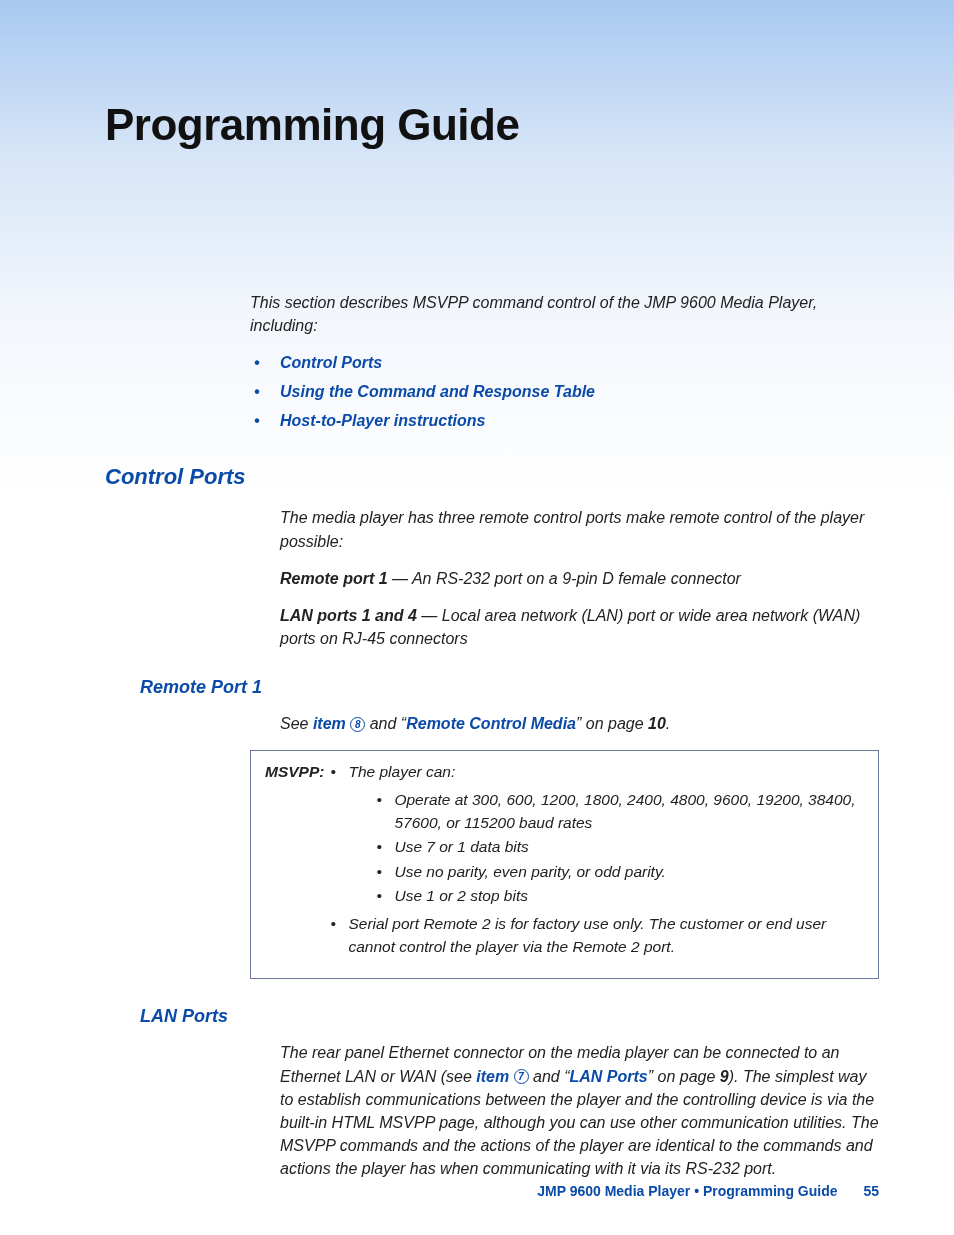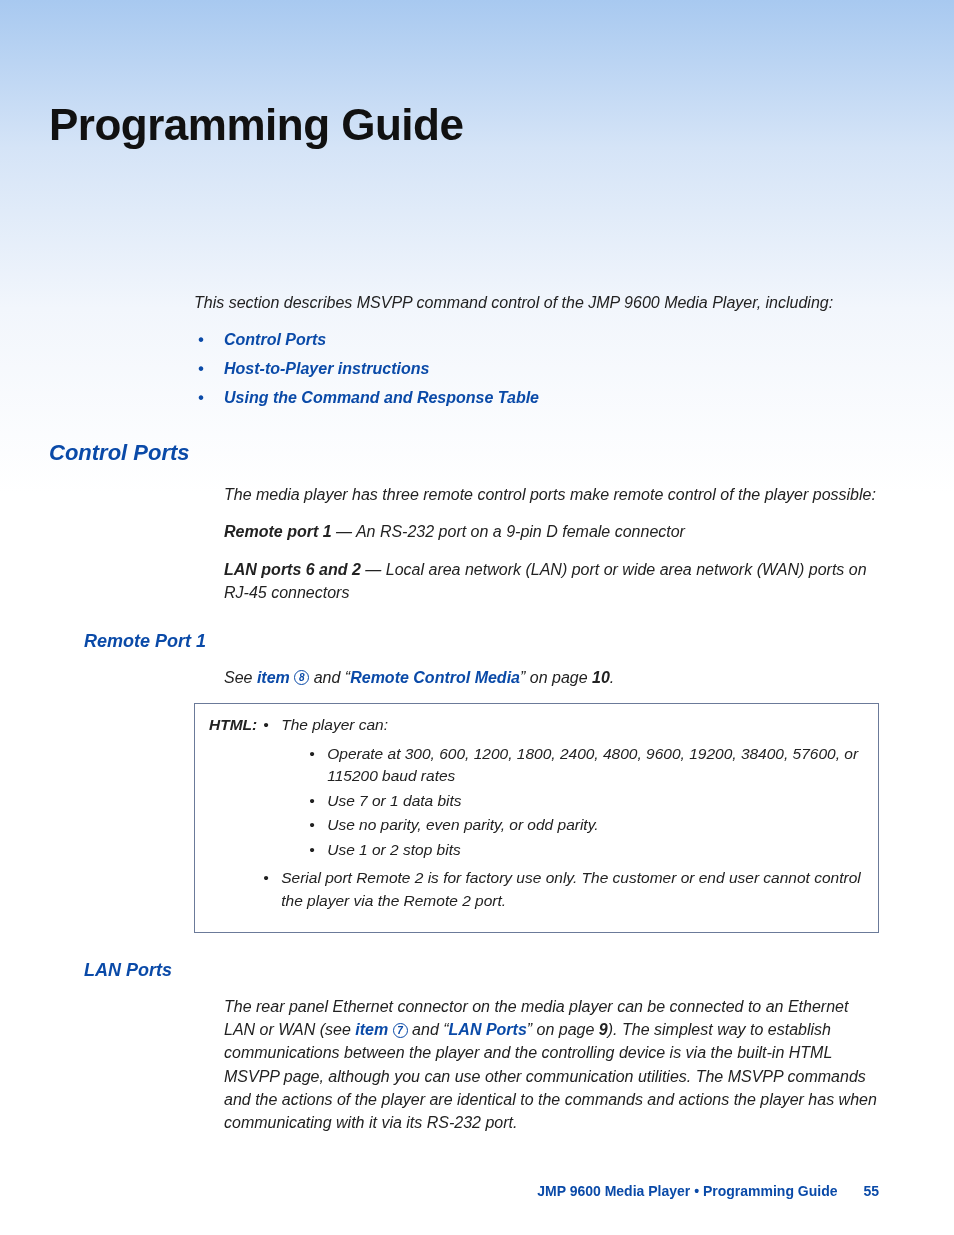--- a/index.html
+++ b/index.html
@@ -4,21 +4,21 @@
 <style>
   * { box-sizing: border-box; margin: 0; padding: 0; }
   html, body { width: 954px; height: 1235px; }
   body {
     font-family: "Segoe UI", "Helvetica Neue", Arial, sans-serif;
     background: linear-gradient(180deg, #a8c9f0 0%, #d5e4f7 12%, #f2f6fc 25%, #ffffff 40%, #ffffff 100%);
     color: #222;
     position: relative;
   }
   .page {
-    padding: 100px 75px 0 49px;
+    padding: 100px 75px 0 105px;
   }
   h1.title {
     font-size: 44px;
     font-weight: 800;
     line-height: 1.15;
     color: #111;
     letter-spacing: -0.5px;
     margin-bottom: 140px;
   }
   .content-col {
@@ -118,46 +118,46 @@
 <div class="page">
 
   <h1 class="title">Programming Guide</h1>
 
   <div class="content-col">
 
     <p class="intro">This section describes MSVPP command control of the JMP 9600 Media Player, including:</p>
 
     <ul class="toc">
       <li><a href="#">Control Ports</a></li>
+      <li><a href="#">Using the Command and Response Table</a></li>
       <li><a href="#">Host-to-Player instructions</a></li>
-      <li><a href="#">Using the Command and Response Table</a></li>
     </ul>
 
     <div class="section-wrap">
       <h2 class="section">Control Ports</h2>
     </div>
 
     <p class="para">The media player has three remote control ports make remote control of the player possible:</p>
 
     <p class="para">
       <span class="bold">Remote port 1</span><span> — An RS-232 port on a 9-pin D female connector</span>
     </p>
 
     <p class="para">
-      <span class="bold">LAN ports 6 and 2</span><span> — Local area network (LAN) port or wide area network (WAN) ports on RJ-45 connectors</span>
+      <span class="bold">LAN ports 1 and 4</span><span> — Local area network (LAN) port or wide area network (WAN) ports on RJ-45 connectors</span>
     </p>
 
     <h3 class="subsection">Remote Port 1</h3>
 
     <p class="para">
       <span>See </span><a href="#" class="link"><span>item </span><span class="circled">8</span></a><span> and “</span><a href="#" class="link">Remote Control Media</a><span>” on page </span><span class="bold">10</span><span>.</span>
     </p>
 
     <div class="notes-box">
-      <div class="notes-label">HTML:</div>
+      <div class="notes-label">MSVPP:</div>
       <div class="notes-body">
         <ul class="outer">
           <li>
             <span>The player can:</span>
             <ul class="inner">
               <li>Operate at 300, 600, 1200, 1800, 2400, 4800, 9600, 19200, 38400, 57600, or 115200 baud rates</li>
               <li>Use 7 or 1 data bits</li>
               <li>Use no parity, even parity, or odd parity.</li>
               <li>Use 1 or 2 stop bits</li>
             </ul>

